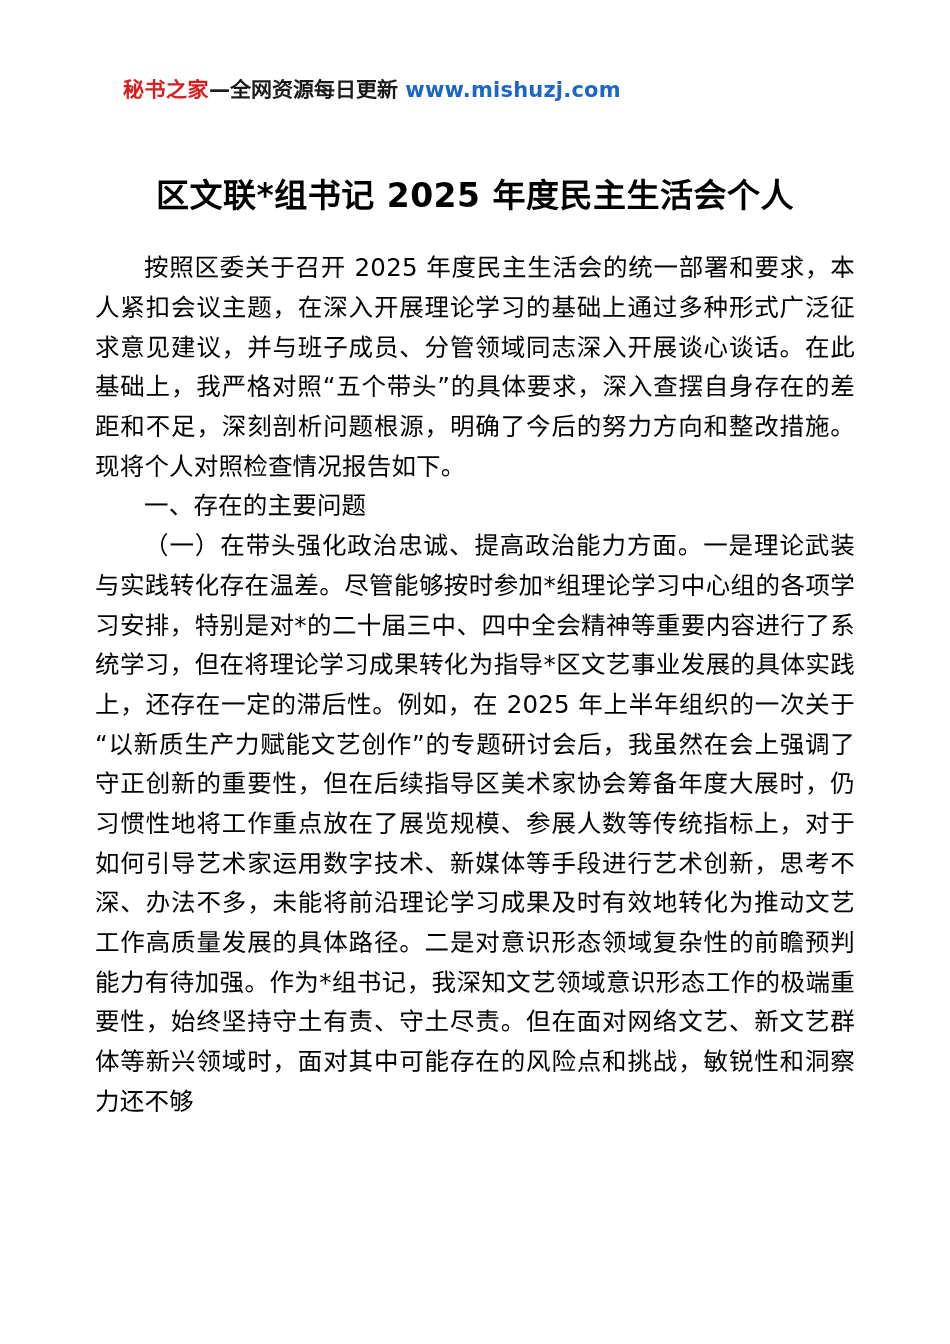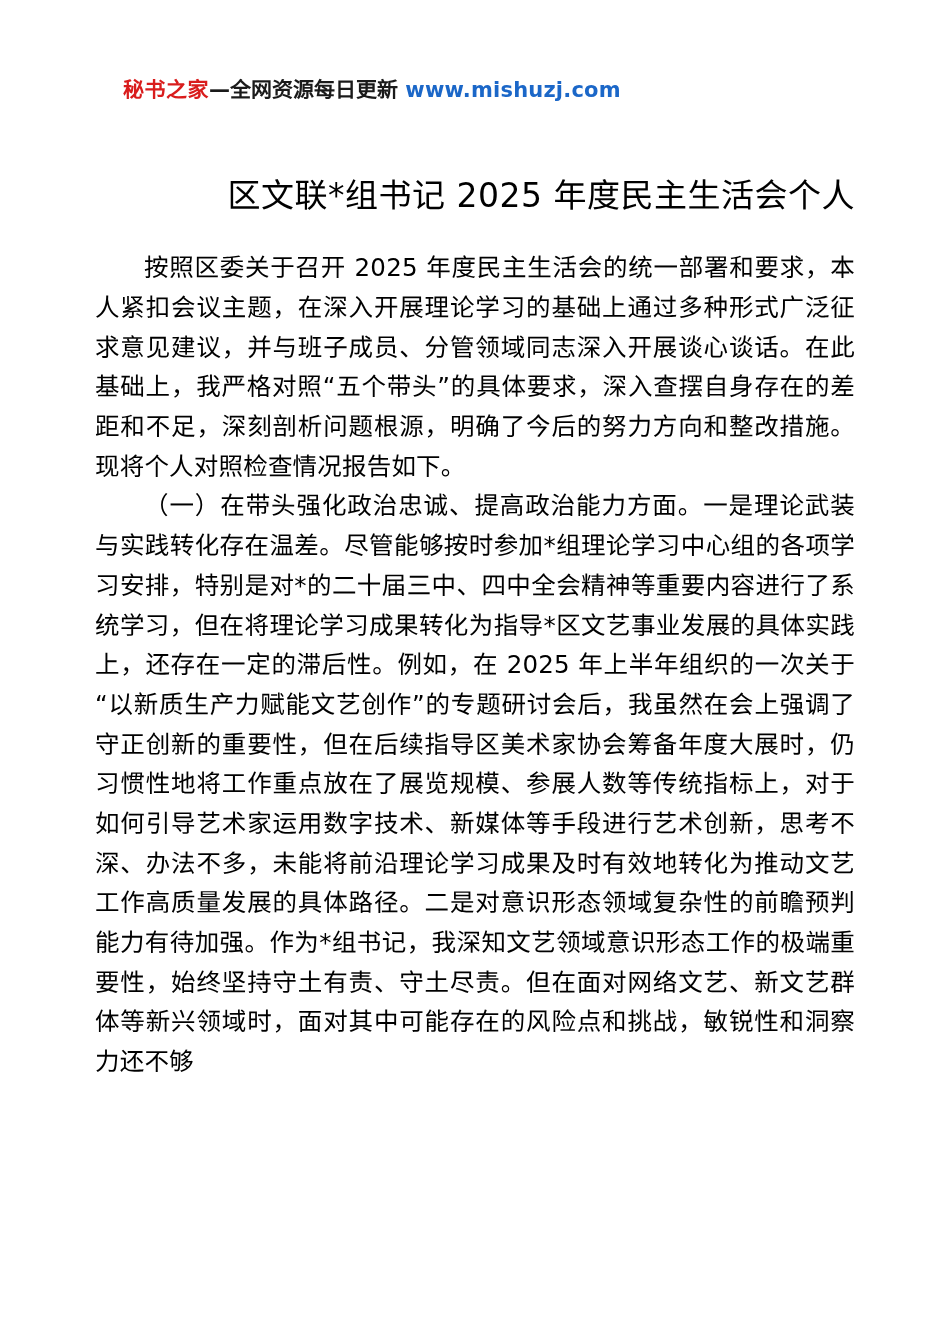--- a/index.html
+++ b/index.html
@@ -39,23 +39,23 @@
     color: #1a1a1a;
     font-weight: 700;
   }
   .wm-url {
     color: #1b67c8;
     font-weight: 700;
     letter-spacing: 0.2px;
   }
   .doc-title {
     margin-top: 62px;
-    text-align: right;
+    text-align: center;
     font-size: 33px;
-    font-weight: 400;
+    font-weight: 700;
     line-height: 1.85;
     letter-spacing: 0.5px;
     color: #000;
   }
   .doc-title .line {
     display: block;
   }
   .body-text {
     font-size: 24.5px;
     line-height: 1.62;
@@ -77,16 +77,17 @@
   <div class="watermark">
     <span class="wm-brand">秘书之家</span><span class="wm-mid">—全网资源每日更新 </span><span class="wm-url">www.mishuzj.com</span>
   </div>
 
   <h1 class="doc-title">
     <span class="line">区文联*组书记 2025 年度民主生活会个人</span>
   </h1>
 
   <div class="body-text">
     <p>按照区委关于召开 2025 年度民主生活会的统一部署和要求，本人紧扣会议主题，在深入开展理论学习的基础上通过多种形式广泛征求意见建议，并与班子成员、分管领域同志深入开展谈心谈话。在此基础上，我严格对照“五个带头”的具体要求，深入查摆自身存在的差距和不足，深刻剖析问题根源，明确了今后的努力方向和整改措施。现将个人对照检查情况报告如下。</p>
+    <p>一、存在的主要问题</p>
     <p>（一）在带头强化政治忠诚、提高政治能力方面。一是理论武装与实践转化存在温差。尽管能够按时参加*组理论学习中心组的各项学习安排，特别是对*的二十届三中、四中全会精神等重要内容进行了系统学习，但在将理论学习成果转化为指导*区文艺事业发展的具体实践上，还存在一定的滞后性。例如，在 2025 年上半年组织的一次关于“以新质生产力赋能文艺创作”的专题研讨会后，我虽然在会上强调了守正创新的重要性，但在后续指导区美术家协会筹备年度大展时，仍习惯性地将工作重点放在了展览规模、参展人数等传统指标上，对于如何引导艺术家运用数字技术、新媒体等手段进行艺术创新，思考不深、办法不多，未能将前沿理论学习成果及时有效地转化为推动文艺工作高质量发展的具体路径。二是对意识形态领域复杂性的前瞻预判能力有待加强。作为*组书记，我深知文艺领域意识形态工作的极端重要性，始终坚持守土有责、守土尽责。但在面对网络文艺、新文艺群体等新兴领域时，面对其中可能存在的风险点和挑战，敏锐性和洞察力还不够</p>
   </div>
 
 </div>
 
 </body></html>

